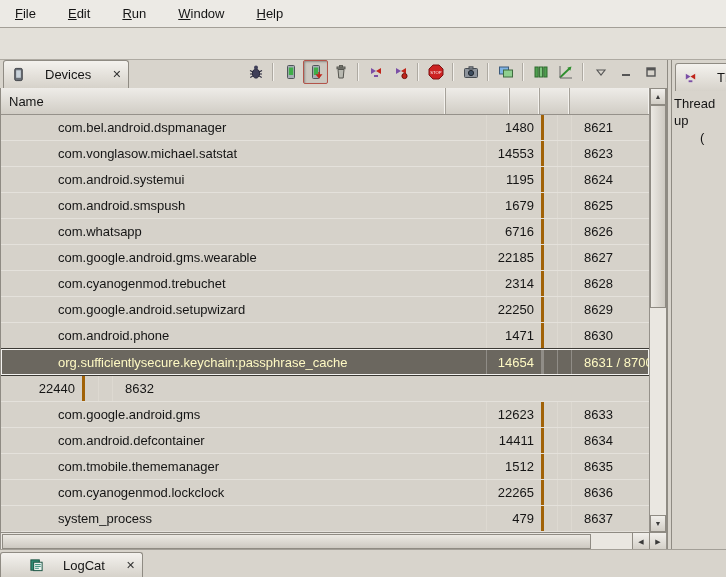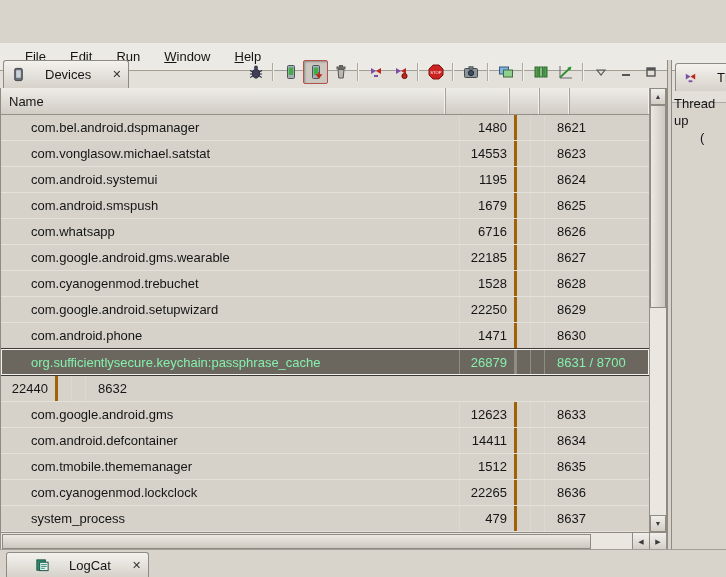--- a/index.html
+++ b/index.html
@@ -1,19 +1,19 @@
 <!DOCTYPE html>
 <html><head>
 <meta charset="utf-8">
 <style>
   html,body{margin:0;padding:0;width:726px;height:577px;overflow:hidden;background:#9c9890;}
   .window{position:relative;width:726px;height:577px;background:#d8d4cc;font-family:"Liberation Sans",sans-serif;font-size:13px;color:#151515;overflow:hidden;}
 
   
-  .menubar{height:27px;background:#eceae5;border-bottom:1px solid #a39f97;display:flex;align-items:center;padding:0 16px;gap:6px;margin-top:43px;}
+  .menubar{height:27px;background:#eceae5;border-bottom:1px solid #a39f97;display:flex;align-items:center;padding:0 6px;gap:14px;}
   .menu-item{display:inline-block;padding:3px 9px;cursor:default;}
   .menu-item::first-letter{text-decoration:underline;}
   .toolbar-strip{height:31px;background:#e3e0d9;border-bottom:1px solid #aeaaa2;}
 
   
   .main{position:absolute;top:60px;left:0;height:490px;width:726px;display:flex;}
   .devices-panel{width:667px;display:flex;flex-direction:column;border-right:1px solid #8f8b83;}
   .sash{width:3px;background:#d8d4cc;}
   .threads-panel{flex:1;display:flex;flex-direction:column;overflow:hidden;border-left:1px solid #8f8b83;}
 
@@ -33,47 +33,47 @@
   .table-wrap{display:flex;border:1px solid #8f8b83;border-top:none;background:#d6d2ca;height:444px;}
   .table-area{flex:1;display:flex;flex-direction:column;overflow:hidden;}
   .table-header{height:26px;display:flex;background:linear-gradient(#eeece8,#d1cdc5);border-bottom:1px solid #95918a;flex:none;}
   .table-header .col{display:flex;align-items:center;padding:0 8px;border-right:1px solid #a6a29a;box-shadow:inset -1px 0 0 #f4f2ee;}
   .col.name{width:428px;}
   .col.pid{width:47px;}
   .col.c1{width:13px;}
   .col.c2{width:13px;}
   .col.port{flex:1;border-right:none !important;}
   .table-body{flex:1;overflow:hidden;}
-  .trow{height:25px;display:flex;background:#d6d2ca;border-bottom:1px solid #e4e1db;cursor:default;}
+  .trow{height:25px;display:flex;background:#d6d2ca;border-bottom:1px solid #e4e1db;cursor:default;padding-left:27px;}
   .cell{display:flex;align-items:center;overflow:hidden;white-space:nowrap;}
   .cell.name{width:428px;padding-left:30px;border-right:1px solid #ddd9d1;}
   .cell.pid{width:47px;justify-content:flex-end;padding-right:7px;border-right:3px solid #a16207;}
   .cell.c1{width:13px;border-right:1px solid #ddd9d1;}
   .cell.c2{width:13px;border-right:1px solid #ddd9d1;}
   .cell.port{flex:1;padding-left:12px;}
-  .trow.selected{background:#6b675f;color:#86efac;box-shadow:inset 0 0 0 1px #f4f3f0;border-top:1px solid #3c3a35;border-bottom:1px solid #3c3a35;height:26px;margin-top:-1px;}
+  .trow.selected{background:#6b675f;color:#fef9c3;box-shadow:inset 0 0 0 1px #f4f3f0;border-top:1px solid #3c3a35;border-bottom:1px solid #3c3a35;height:26px;margin-top:-1px;}
   .trow.selected .cell{border-right-color:rgba(255,255,255,.25);}
 
   
   .vscroll{width:16px;flex:none;background:#eae7e1;border-left:1px solid #95918a;display:flex;flex-direction:column;}
   .scroll-btn{height:15px;flex:none;background:linear-gradient(#f1efeb,#d2cec6);border:1px solid #8f8b83;display:flex;align-items:center;justify-content:center;font-size:7px;color:#3a3a3a;cursor:pointer;}
   .vtrack{flex:1;position:relative;}
   .vthumb{position:absolute;top:0;left:0;right:0;height:49%;background:linear-gradient(90deg,#ece9e3,#cdc9c1);border:1px solid #8f8b83;cursor:grab;}
   .hscroll{height:17px;flex:none;display:flex;background:#eae7e1;border:1px solid #95918a;border-top:none;}
   .htrack{flex:1;position:relative;}
   .hthumb{position:absolute;left:1px;top:1px;bottom:1px;width:93%;background:linear-gradient(#ece9e3,#cdc9c1);border:1px solid #8f8b83;cursor:grab;}
   .hbtn{width:16px;flex:none;background:linear-gradient(#f1efeb,#d2cec6);border-left:1px solid #8f8b83;display:flex;align-items:center;justify-content:center;font-size:7px;color:#3a3a3a;cursor:pointer;}
 
   
   .threads-content{padding:4px 2px;line-height:17px;}
   .threads-line2{margin-left:26px;}
 
   
   .bottom-bar{position:absolute;left:0;bottom:0;width:726px;height:27px;background:#d8d4cc;border-top:1px solid #a39f97;display:flex;align-items:flex-end;}
-  .bottom-bar .tab{height:24px;margin-left:6px;padding-left:28px;}
+  .bottom-bar .tab{height:24px;margin-left:0;padding-left:28px;}
 </style>
 </head>
 <body>
 
 <div class="window">
 
   <div class="menubar">
     <span class="menu-item">File</span>
     <span class="menu-item">Edit</span>
     <span class="menu-item">Run</span>
@@ -246,42 +246,42 @@
               </div>
               <div class="trow">
                 <div class="cell name">com.google.android.gms.wearable</div>
                 <div class="cell pid">22185</div>
                 <div class="cell c1"></div>
                 <div class="cell c2"></div>
                 <div class="cell port">8627</div>
               </div>
               <div class="trow">
                 <div class="cell name">com.cyanogenmod.trebuchet</div>
-                <div class="cell pid">1528</div>
+                <div class="cell pid">2314</div>
                 <div class="cell c1"></div>
                 <div class="cell c2"></div>
                 <div class="cell port">8628</div>
               </div>
               <div class="trow">
                 <div class="cell name">com.google.android.setupwizard</div>
                 <div class="cell pid">22250</div>
                 <div class="cell c1"></div>
                 <div class="cell c2"></div>
                 <div class="cell port">8629</div>
               </div>
               <div class="trow">
                 <div class="cell name">com.android.phone</div>
                 <div class="cell pid">1471</div>
                 <div class="cell c1"></div>
                 <div class="cell c2"></div>
                 <div class="cell port">8630</div>
               </div>
               <div class="trow selected">
                 <div class="cell name">org.sufficientlysecure.keychain:passphrase_cache</div>
-                <div class="cell pid">26879</div>
+                <div class="cell pid">14654</div>
                 <div class="cell c1"></div>
                 <div class="cell c2"></div>
                 <div class="cell port">8631 / 8700</div>
               </div>
               <div class="trow">
                 <div class="cell pid">22440</div>
                 <div class="cell c1"></div>
                 <div class="cell c2"></div>
                 <div class="cell port">8632</div>
               </div>

